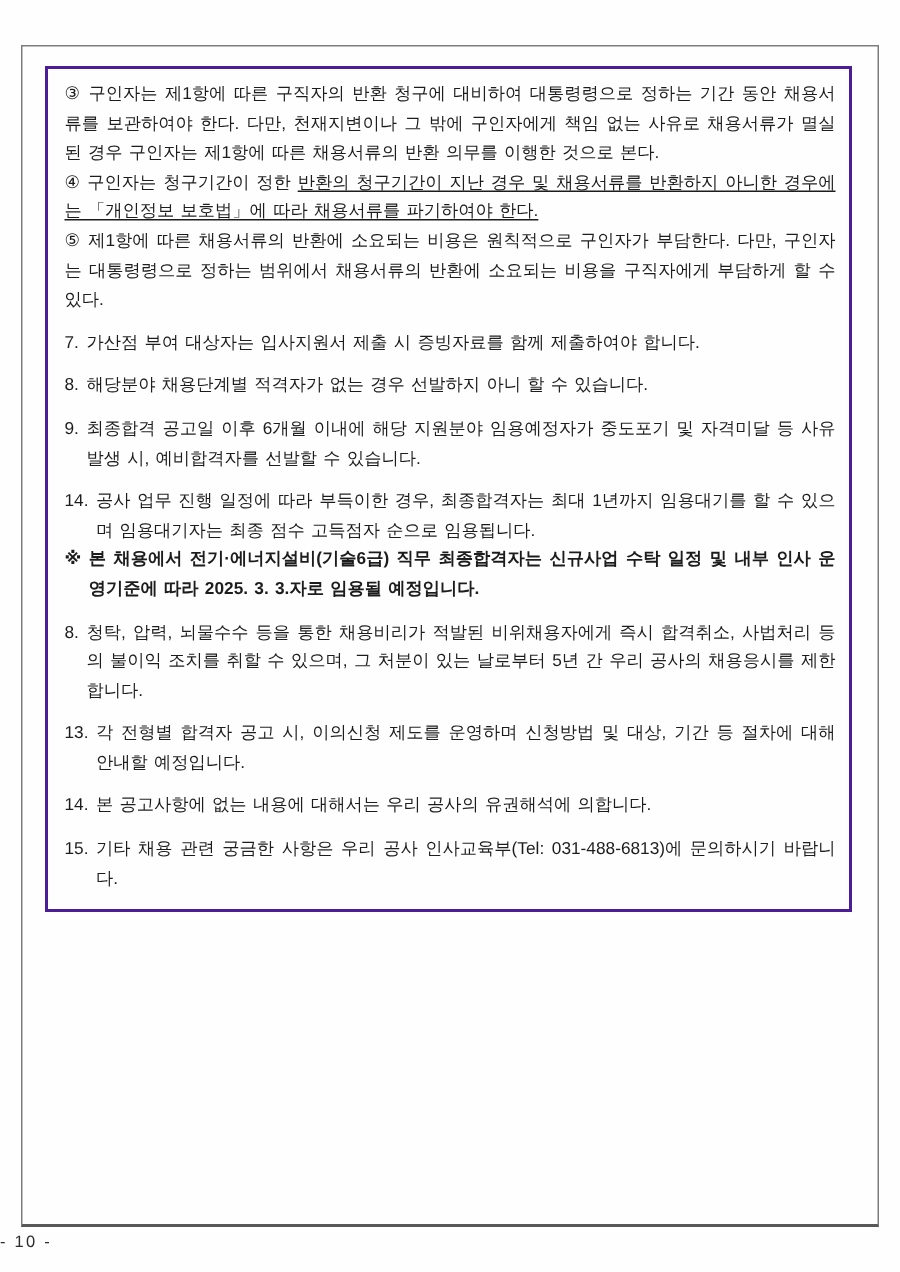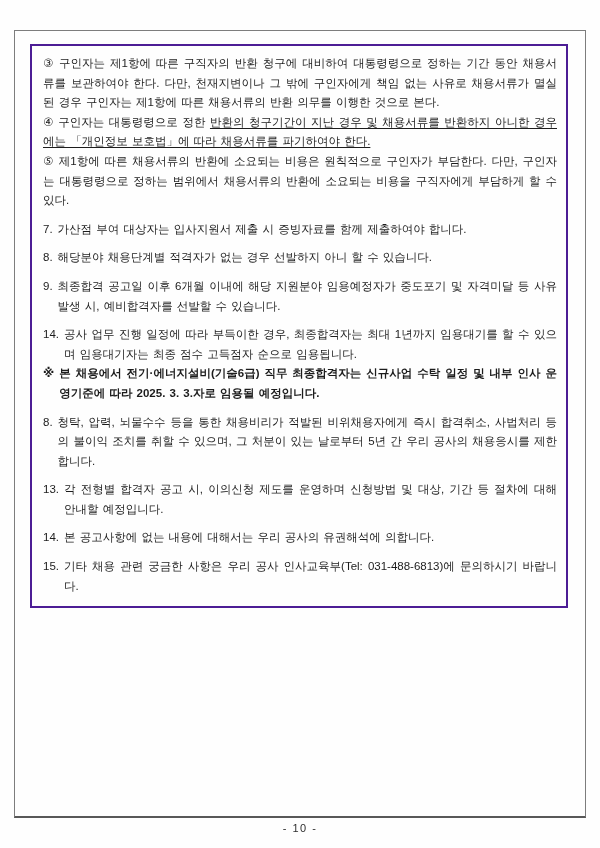--- a/index.html
+++ b/index.html
@@ -71,38 +71,38 @@
   }
   .item.note {
     margin-top: 0;
     font-weight: bold;
   }
   .page-number {
     position: absolute;
     left: 0;
     right: 0;
     top: 822px;
-    text-align: center;
+    text-align: left;
     font-size: 11px;
     letter-spacing: 1.5px;
     color: #2e2e2e;
   }
 </style>
 </head>
 <body>
 
 <div class="sheet">
 
   <div class="outer-box">
 
     <div class="content-box">
 
       <p class="clause">③ 구인자는 제1항에 따른 구직자의 반환 청구에 대비하여 대통령령으로 정하는 기간 동안 채용서류를 보관하여야 한다. 다만, 천재지변이나 그 밖에 구인자에게 책임 없는 사유로 채용서류가 멸실된 경우 구인자는 제1항에 따른 채용서류의 반환 의무를 이행한 것으로 본다.</p>
 
-      <p class="clause"><span>④ 구인자는 대통령령으로 정한 </span><span class="underlined">반환의 청구기간이 지난 경우 및 채용서류를 반환하지 아니한 경우에는 「개인정보 보호법」에 따라 채용서류를 파기하여야 한다.</span></p>
+      <p class="clause"><span>④ 구인자는 청구기간이 정한 </span><span class="underlined">반환의 청구기간이 지난 경우 및 채용서류를 반환하지 아니한 경우에는 「개인정보 보호법」에 따라 채용서류를 파기하여야 한다.</span></p>
 
       <p class="clause">⑤ 제1항에 따른 채용서류의 반환에 소요되는 비용은 원칙적으로 구인자가 부담한다. 다만, 구인자는 대통령령으로 정하는 범위에서 채용서류의 반환에 소요되는 비용을 구직자에게 부담하게 할 수 있다.</p>
 
       <div class="item">
         <span class="num">7.</span>
         <span class="txt">가산점 부여 대상자는 입사지원서 제출 시 증빙자료를 함께 제출하여야 합니다.</span>
       </div>
 
       <div class="item">
         <span class="num">8.</span>

